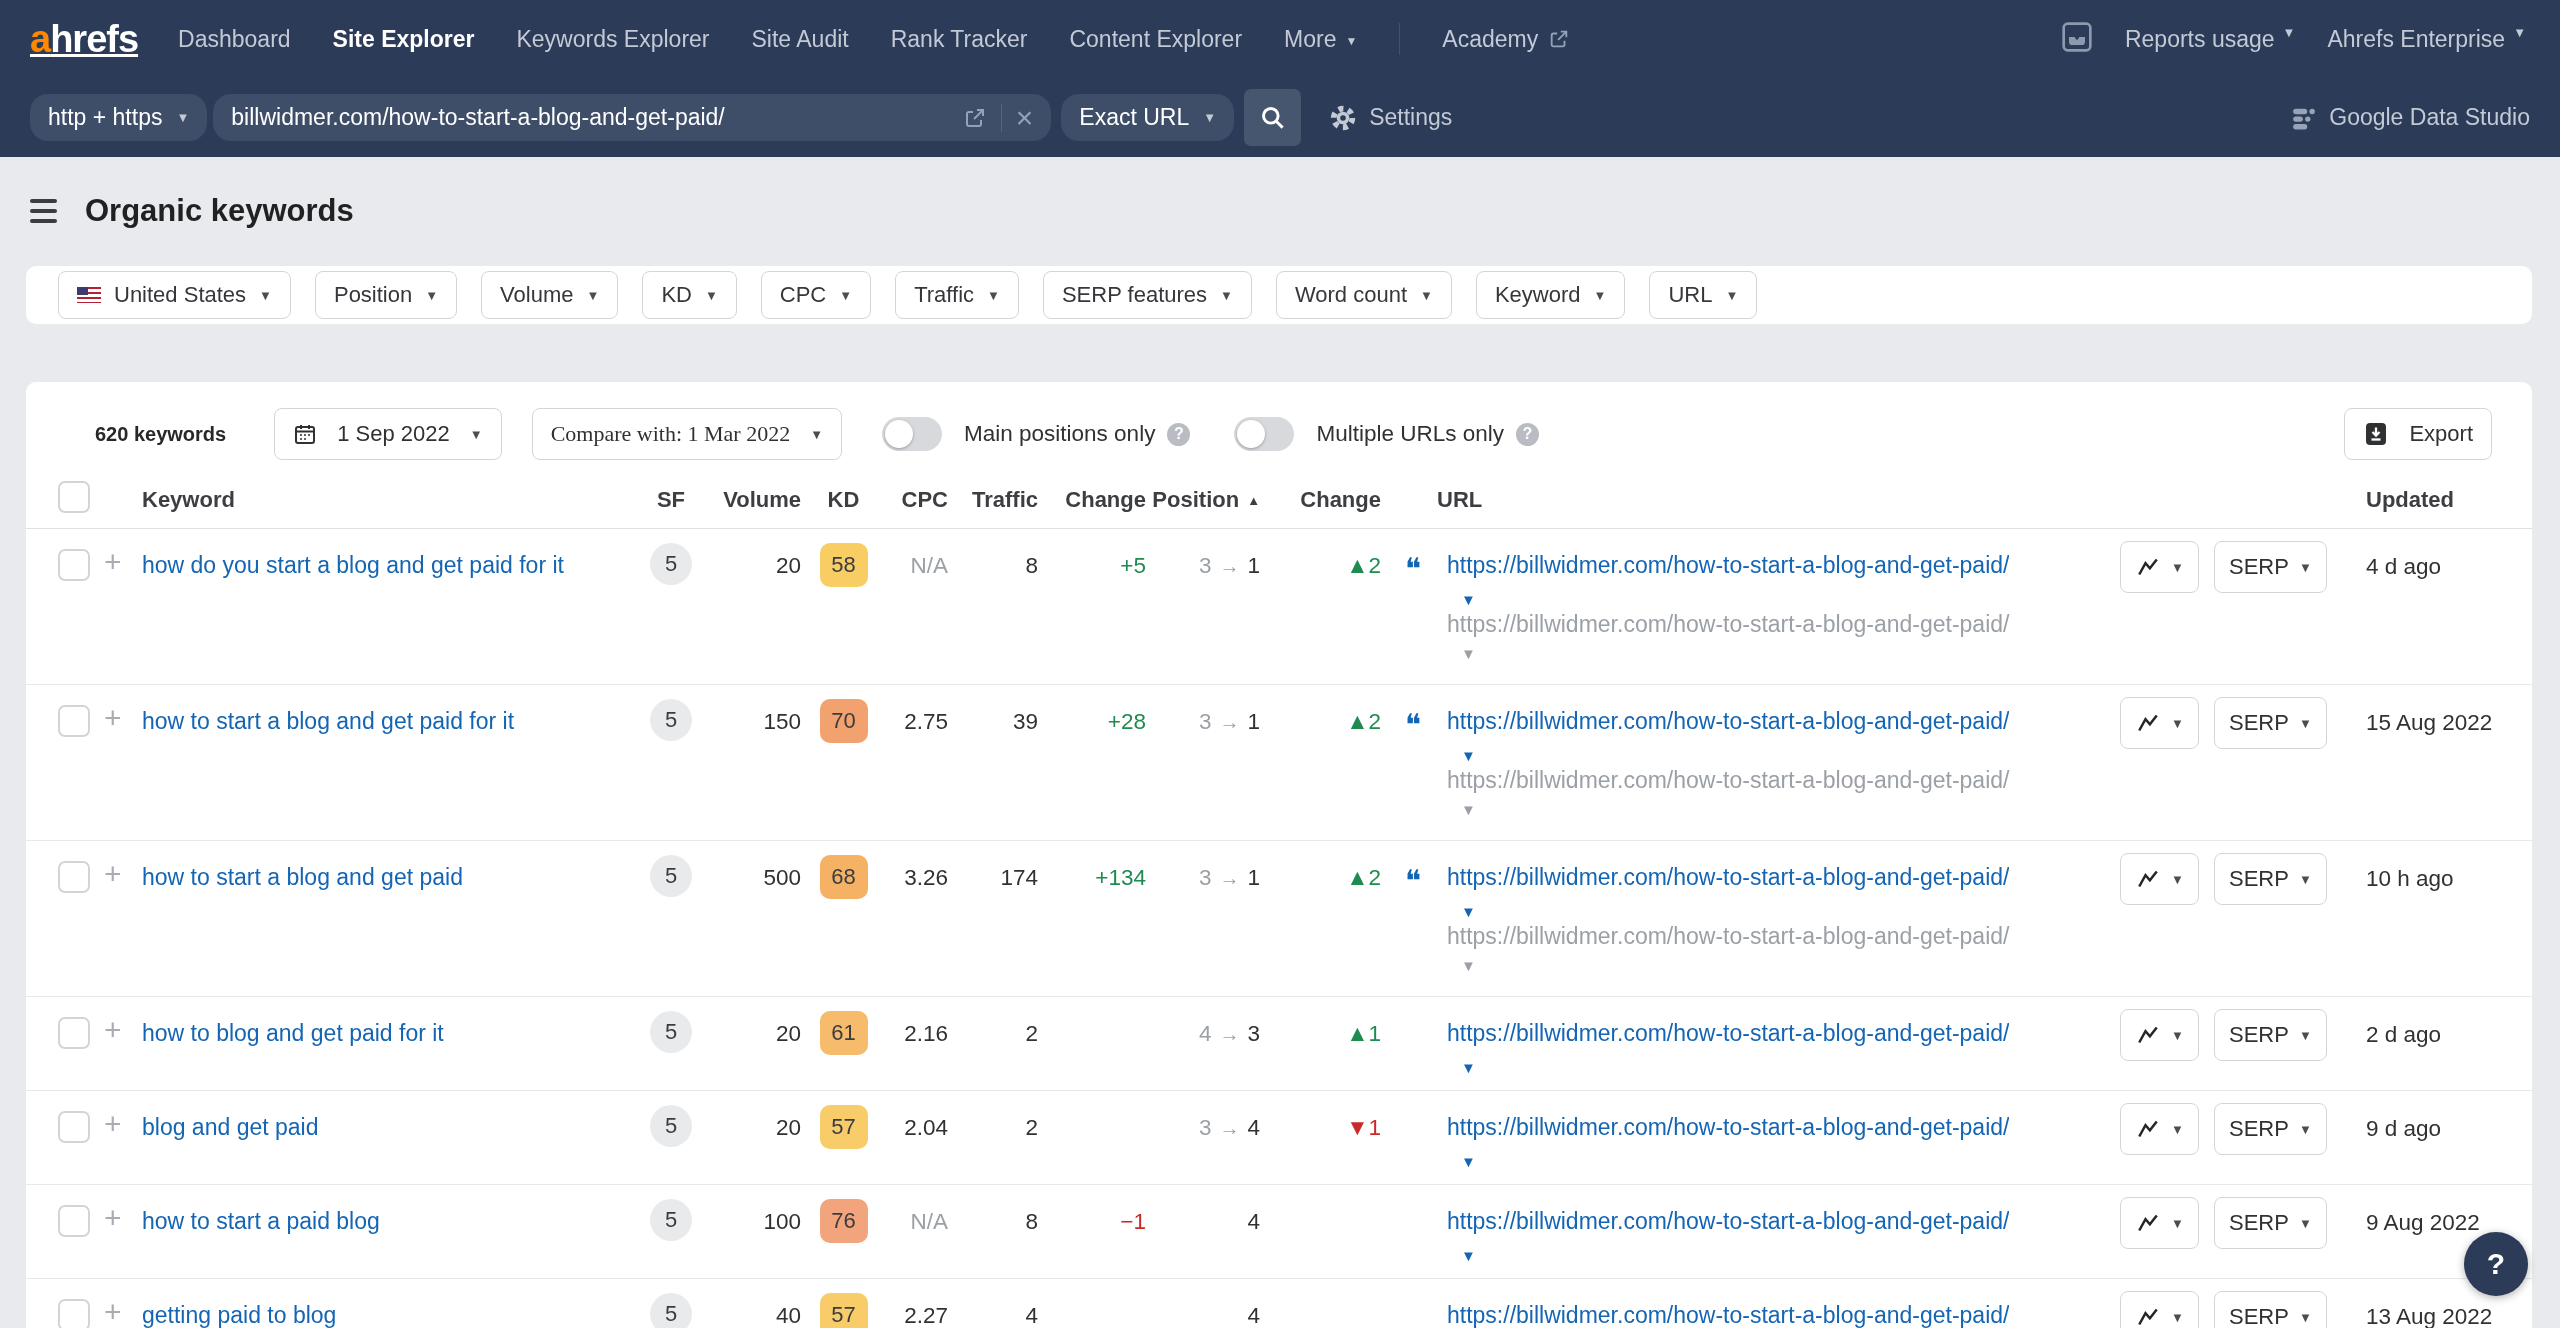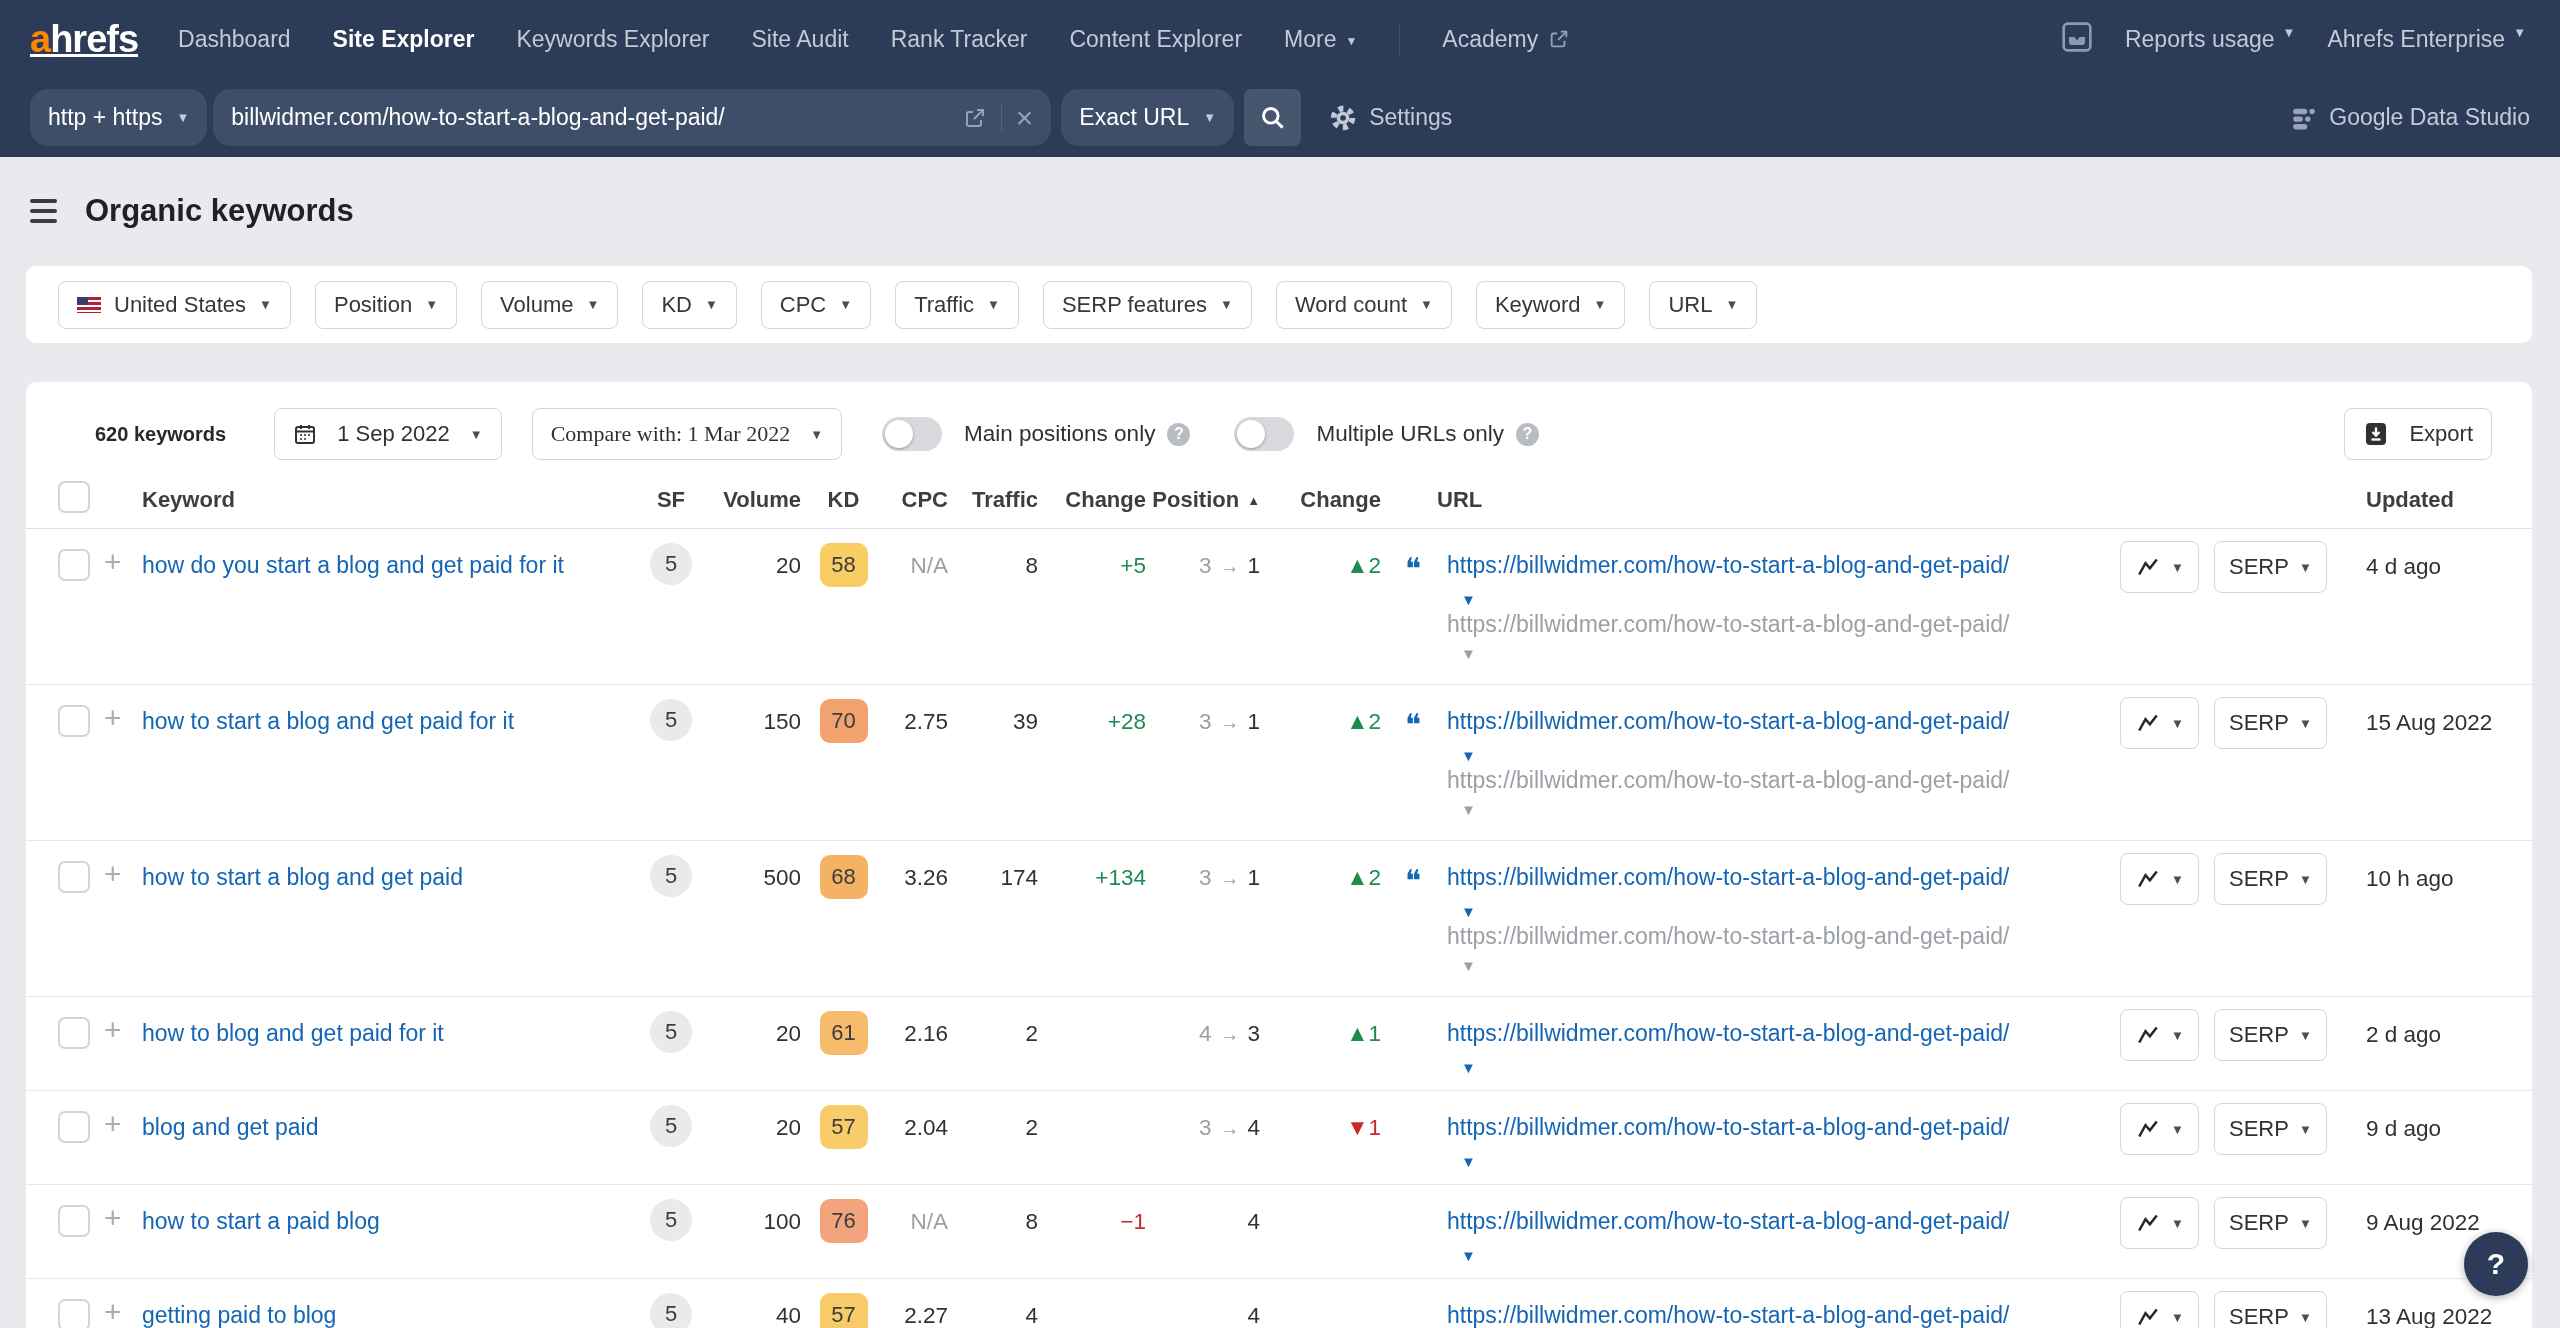--- a/index.html
+++ b/index.html
@@ -17,21 +17,21 @@
   .nav-item.active{color:#fff;font-weight:bold;}
   .nav-caret{font-size:12px;color:#c3cad6;margin-left:9px;vertical-align:2px;}
   .nav-divider{width:1px;height:32px;background:#44516c;}
   .academy{display:flex;align-items:center;gap:10px;font-size:23px;color:#c3cad6;text-decoration:none;cursor:pointer;}
   .topnav-right{margin-left:auto;margin-right:34px;display:flex;align-items:center;gap:32px;}
   .tn-link{display:flex;align-items:flex-start;gap:8px;font-size:23px;color:#c3cad6;cursor:pointer;}
 
   
   .searchrow{position:absolute;top:78px;left:0;right:0;height:79px;background:#2c3b57;
              display:flex;align-items:center;}
-  .seg{height:57px;background:#3e4d68;border-radius:18px;display:flex;align-items:center;
+  .seg{height:47px;background:#3e4d68;border-radius:18px;display:flex;align-items:center;
        color:#fff;font-size:23px;box-sizing:border-box;}
   .seg-protocol{margin-left:30px;padding:0 18px;cursor:pointer;}
   .seg-input{margin-left:6px;width:838px;padding:0 18px;cursor:text;}
   .seg-input .grow{flex:1;}
   .in-divider{width:1px;height:28px;background:#55637c;margin:0 14px;}
   .x-icon{font-size:30px;color:#93a2ba;cursor:pointer;line-height:1;}
   .seg-mode{margin-left:10px;padding:0 18px;cursor:pointer;}
   .search-btn{margin-left:10px;width:57px;height:57px;background:#47566f;border-radius:7px;
               display:flex;align-items:center;justify-content:center;cursor:pointer;border:none;}
   .settings{margin-left:28px;display:flex;align-items:center;gap:12px;color:#c3cad6;font-size:23px;cursor:pointer;}
@@ -40,21 +40,21 @@
   .caret{font-size:13px;color:#4b4d51;line-height:1;}
   .caret.lt{color:#c3cad6;}
 
   
   .titlebar{position:absolute;top:157px;left:0;right:0;height:108px;display:flex;align-items:center;}
   .burger{margin-left:30px;display:flex;flex-direction:column;gap:6px;cursor:pointer;}
   .burger span{display:block;width:27px;height:4px;border-radius:2px;background:#3a3c3f;}
   .page-title{margin-left:28px;font-size:31px;font-weight:bold;color:#1f2123;}
 
   
-  .filter-card{position:absolute;top:266px;left:26px;right:28px;height:77px;background:#fff;
+  .filter-card{position:absolute;top:266px;left:26px;right:28px;height:58px;background:#fff;
                border-radius:10px;display:flex;align-items:center;gap:24px;padding-left:32px;box-sizing:border-box;}
   .chip{height:48px;background:#fff;border:1px solid #d3d5d8;border-radius:8px;padding:0 18px;
         display:inline-flex;align-items:center;gap:13px;font-size:22px;color:#35373a;
         font-family:"Liberation Sans",sans-serif;cursor:pointer;}
   .flag{position:relative;width:24px;height:16px;display:inline-block;
         background:repeating-linear-gradient(180deg,#b22234 0 2.5px,#fff 2.5px 5px);overflow:hidden;}
   .flag::before{content:"";position:absolute;left:0;top:0;width:11px;height:8px;background:#3c3b6e;}
 
   
   .table-card{position:absolute;top:382px;left:26px;right:28px;height:1000px;background:#fff;

